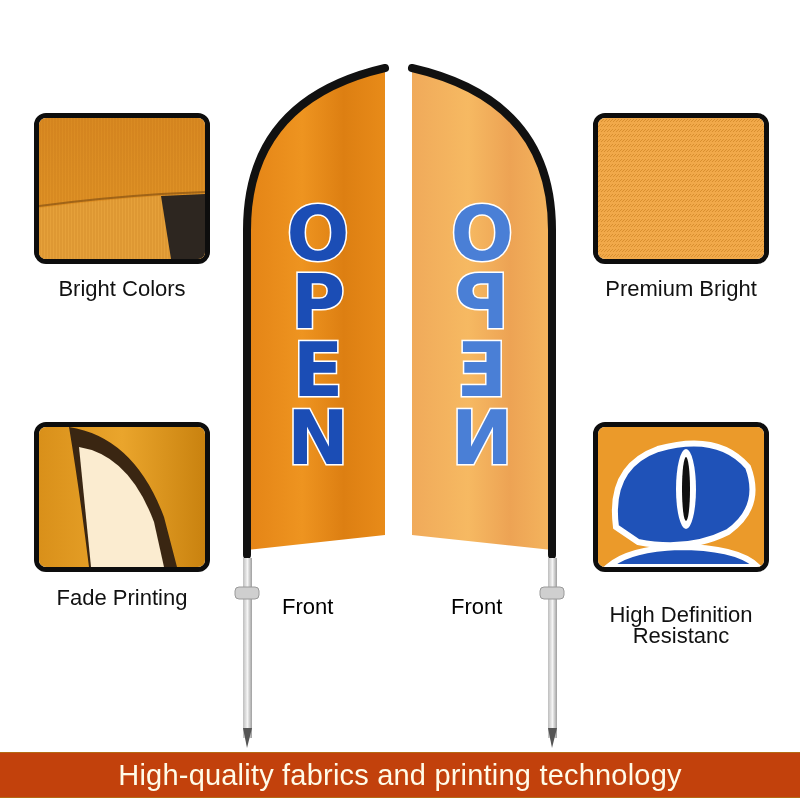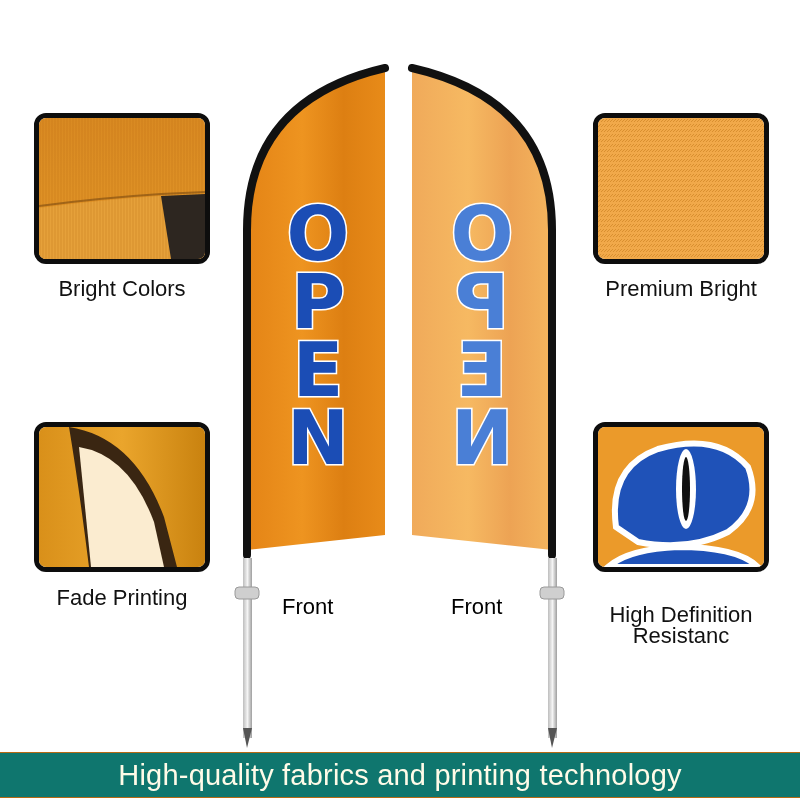--- a/index.html
+++ b/index.html
@@ -2,21 +2,21 @@
 <html><head>
 <meta charset="utf-8">
 <style>
   html, body { margin:0; padding:0; }
   body { width:800px; height:800px; background:#ffffff; position:relative; overflow:hidden;
          font-family:"Liberation Sans", "DejaVu Sans", sans-serif; }
   .abs { position:absolute; }
   .swatch { position:absolute; border:5px solid #0d0d0d; border-radius:12px; overflow:hidden; box-sizing:border-box; }
   .cap { position:absolute; text-align:center; color:#111; font-size:22px; line-height:21px; }
   .big { position:absolute; font-size:22px; color:#000; }
-  .banner { position:absolute; left:0; top:752px; width:800px; height:44px; background:#0f766e;
+  .banner { position:absolute; left:0; top:752px; width:800px; height:44px; background:#c2410c;
             border-top:1px solid #b56a14; border-bottom:1px solid #b56a14; display:flex; align-items:center; justify-content:center; }
   .banner span { color:#fffbe8; font-size:29px; letter-spacing:0.2px; }
   svg { display:block; }
 </style>
 </head>
 <body>
 
 <div class="swatch" style="left:34px;top:113px;width:176px;height:151px;">
   <svg width="166" height="141" viewBox="0 0 166 141">
     <defs>

